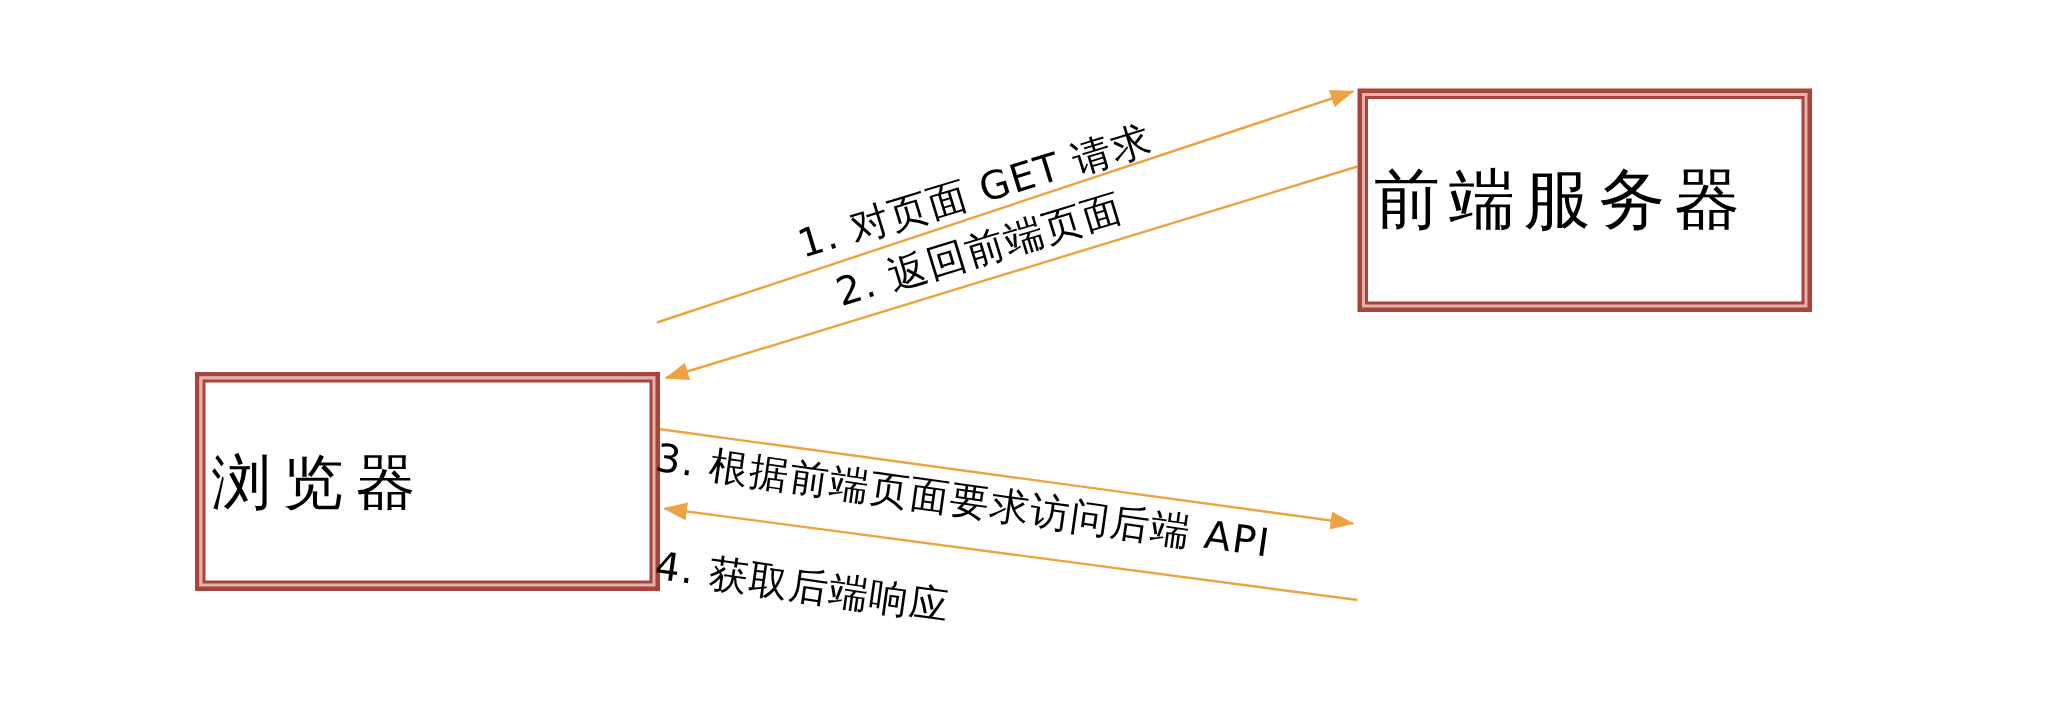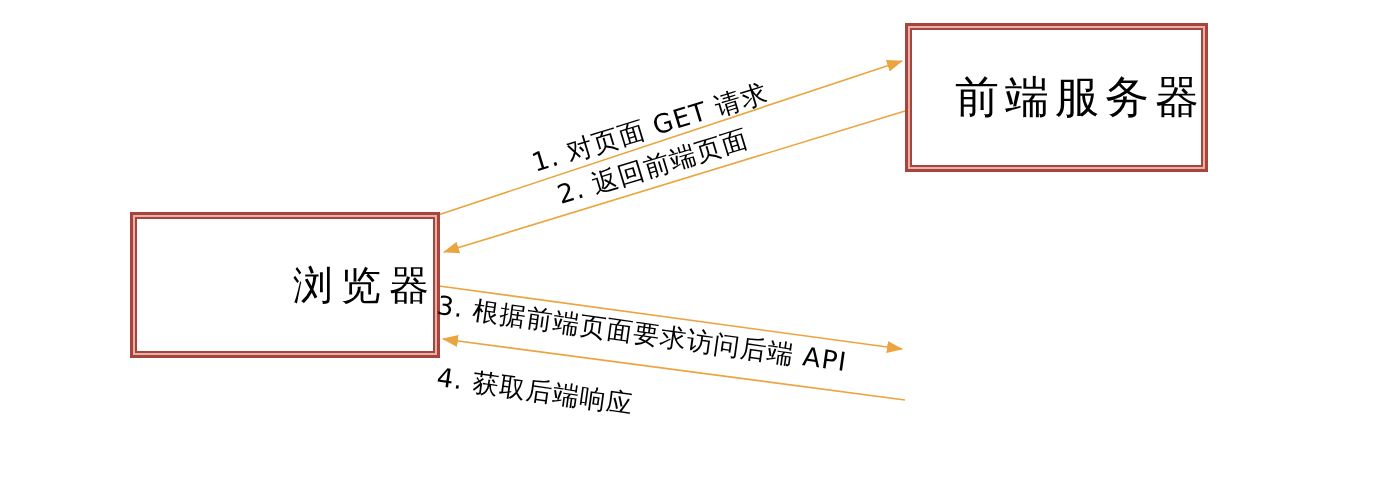--- a/index.html
+++ b/index.html
@@ -19,22 +19,23 @@
     color:var(--text);
   }
   .edges{position:absolute;left:0;top:0;width:1374px;height:478px;}
   .edges line{stroke:var(--arrow);stroke-width:1.6;}
   .edges .arrowhead{fill:var(--arrow);}
   .node{
     position:absolute;
     background:#fff;
     border:3px solid var(--node-border);
     box-shadow: inset 0 0 0 2px var(--node-border-light), inset 0 0 0 4px var(--node-border);
-    display:flex;align-items:center;justify-content:flex-end;
+    display:flex;align-items:center;justify-content:flex-start;
     box-sizing:border-box;
+    margin-top:36px;
   }
   .node-label{
     font-size:40px;
     letter-spacing:8px;
     white-space:nowrap;
     padding-left:8px; 
     color:var(--text);
   }
   .node-frontend .node-label, .node-backend .node-label{font-size:44px;letter-spacing:6px;}
   .edge-label{

